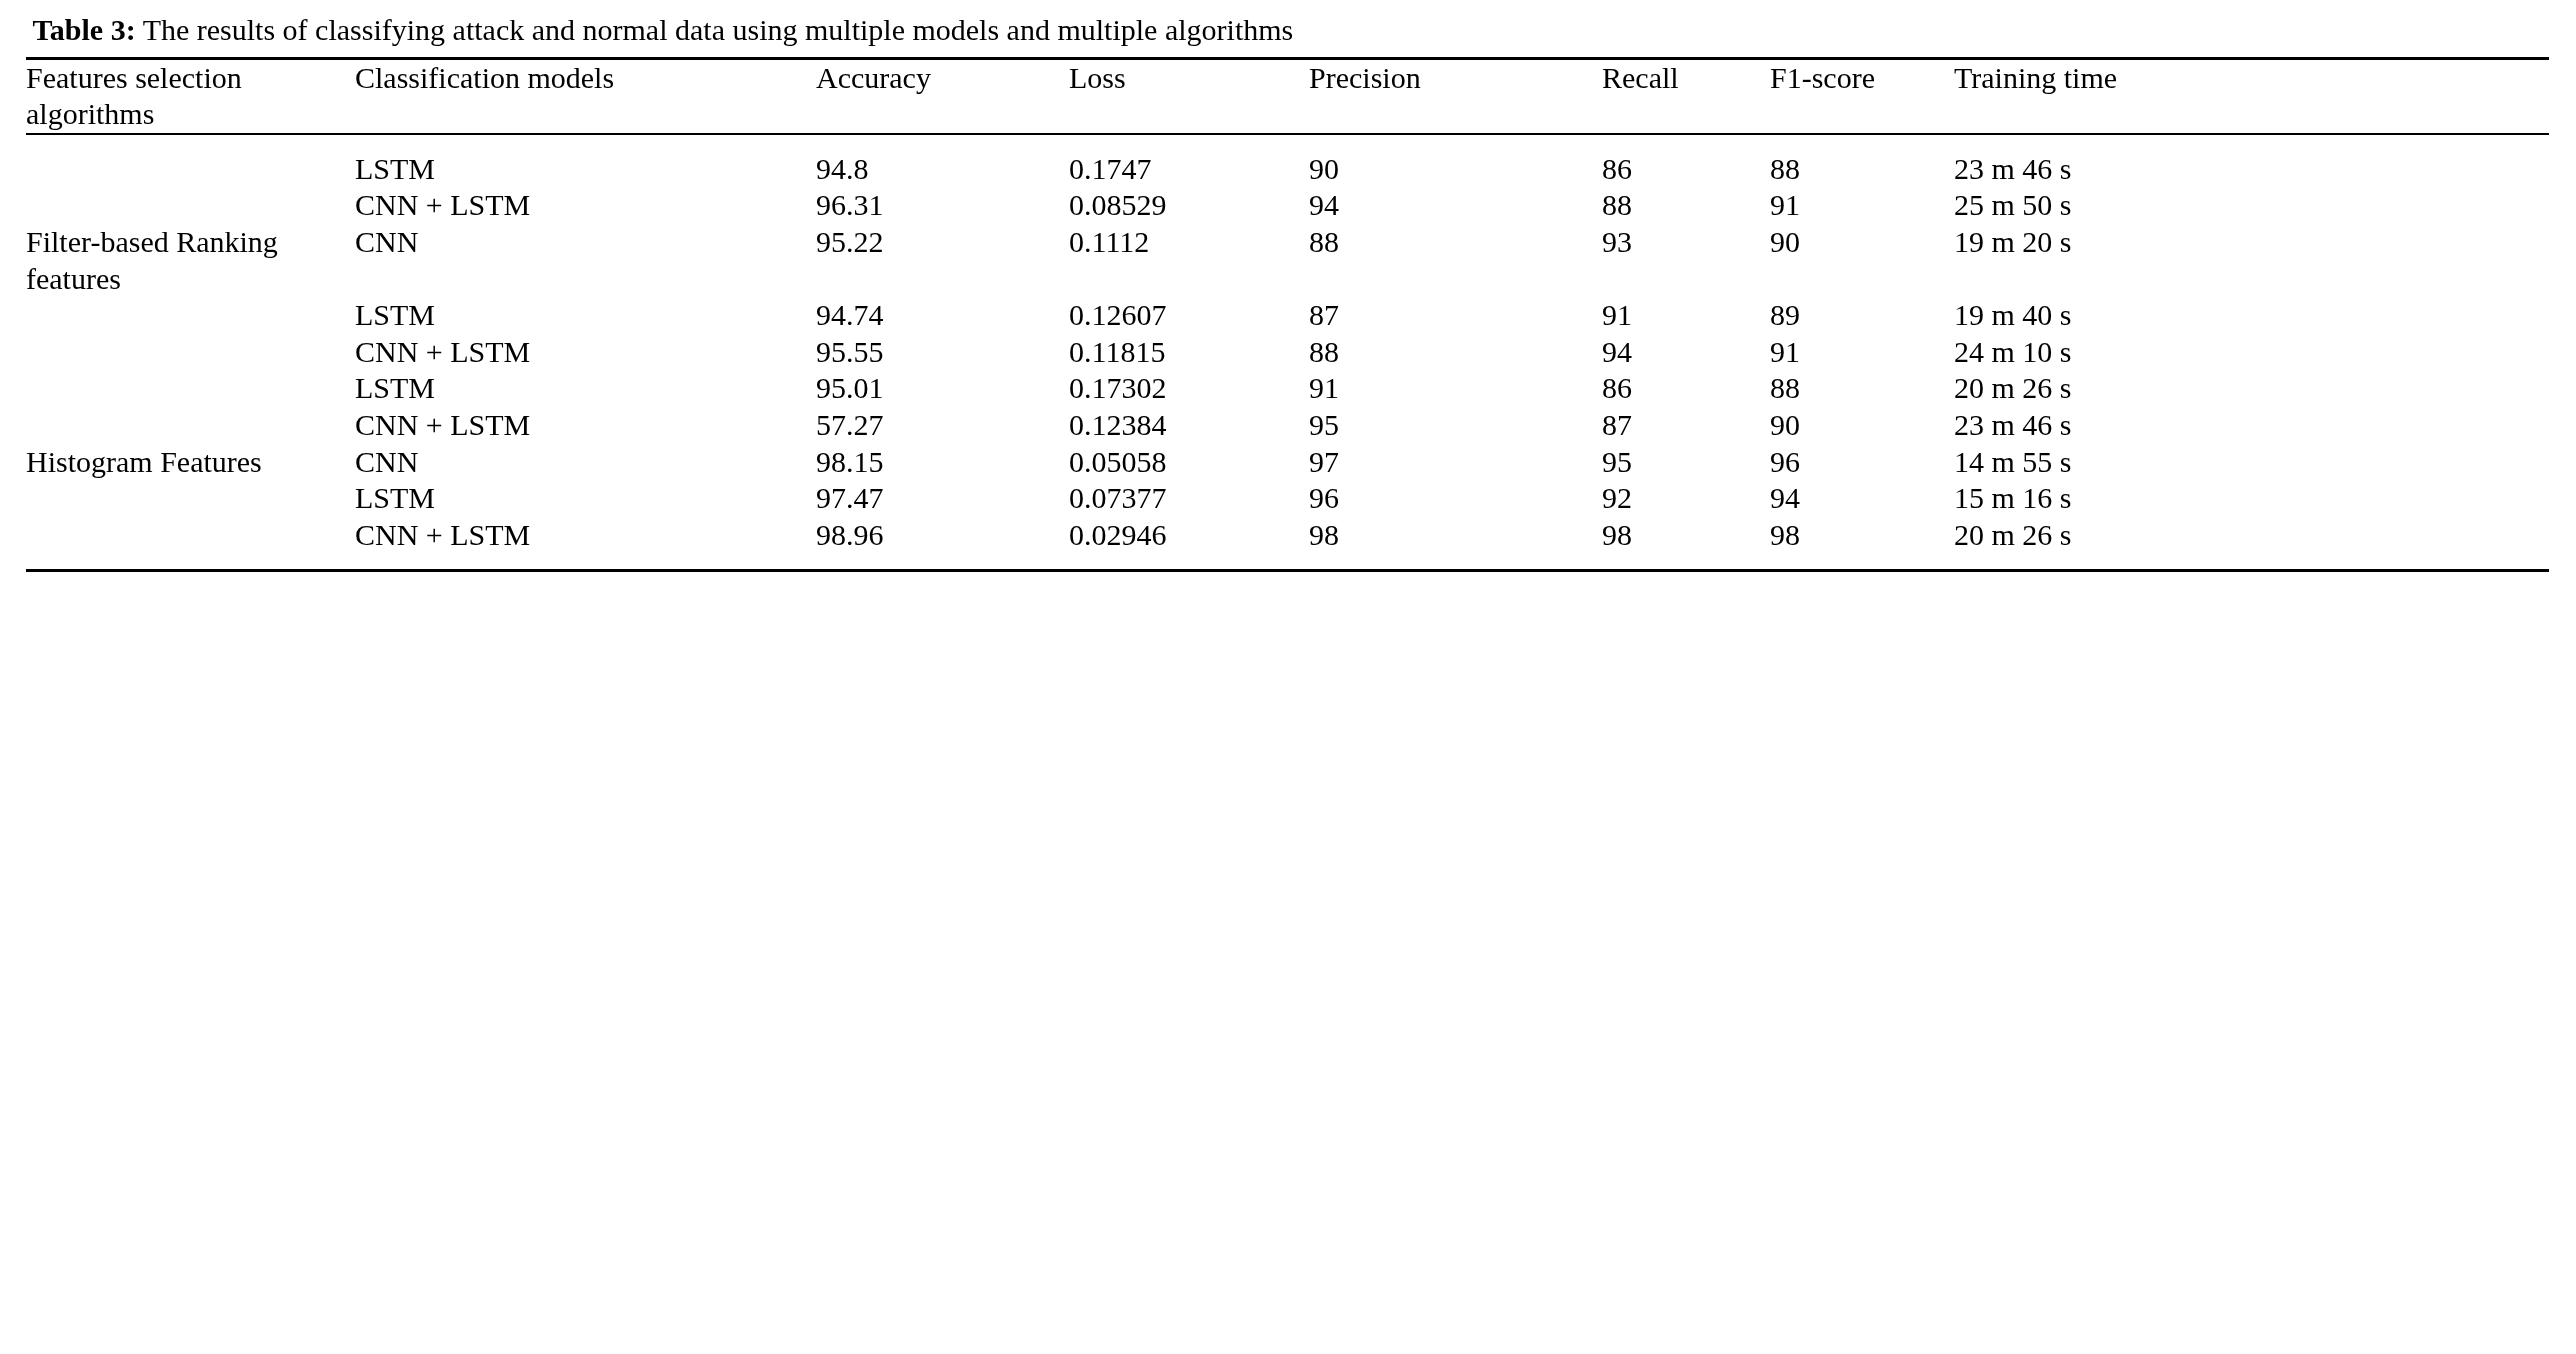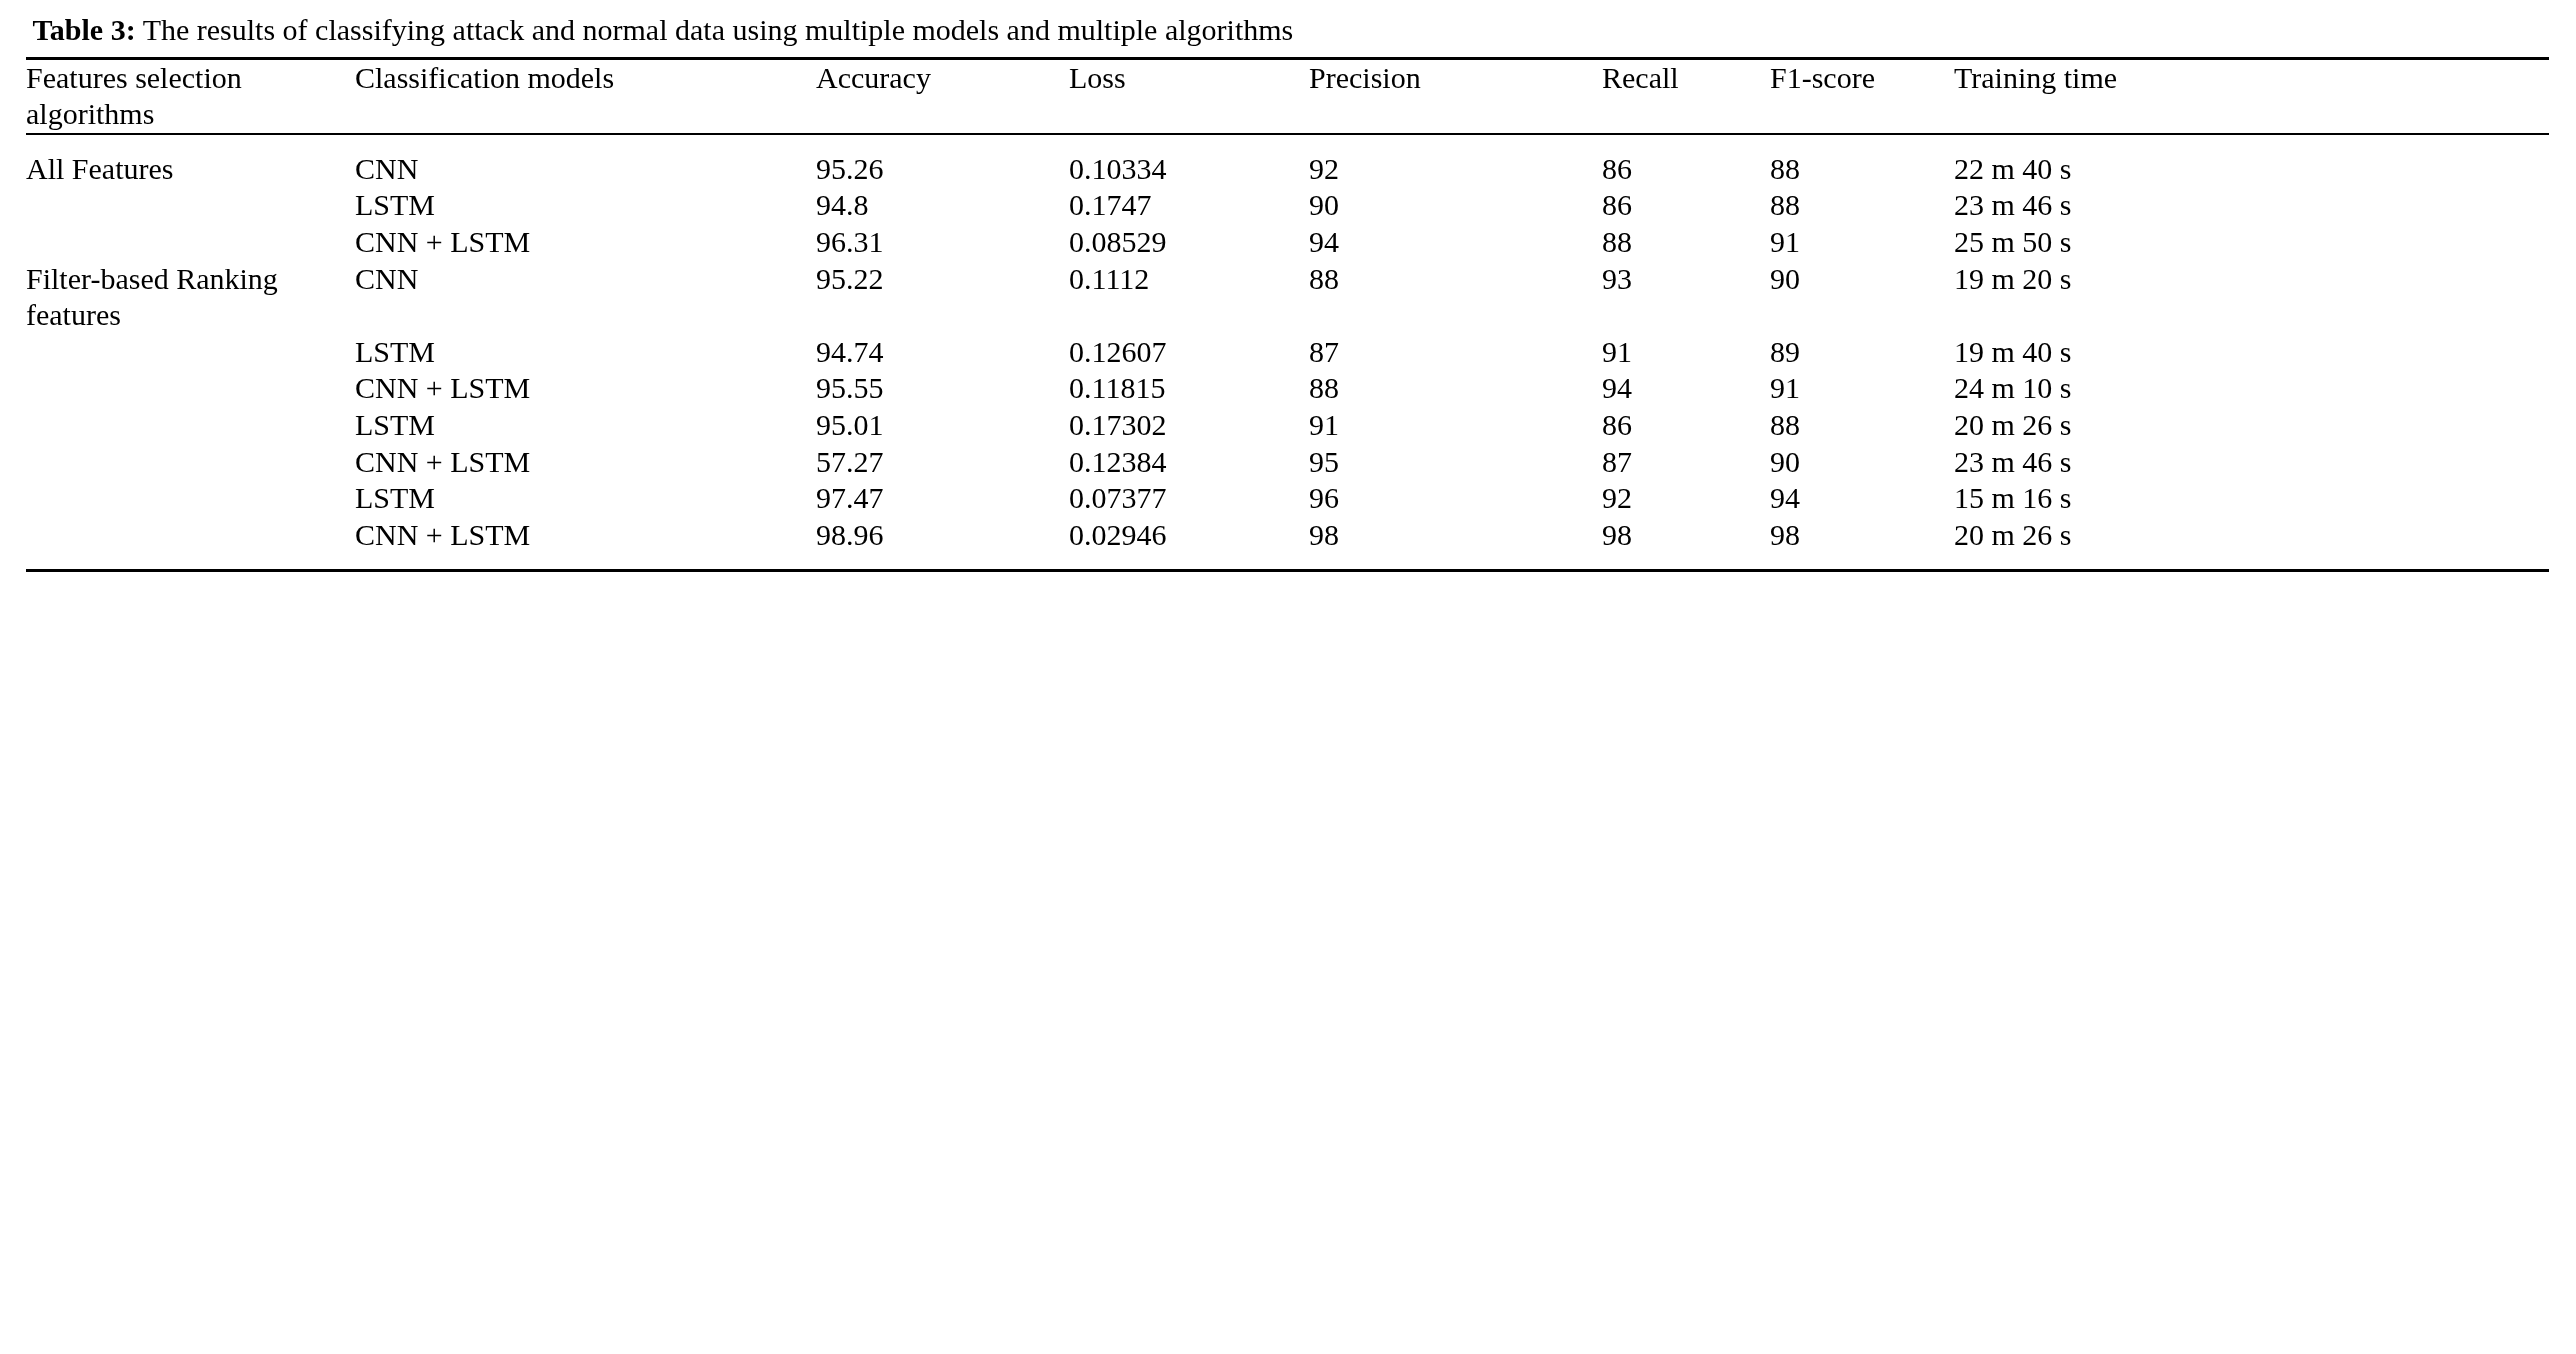--- a/index.html
+++ b/index.html
@@ -105,30 +105,20 @@
         <th class="hdr-wrap">Accuracy</th>
         <th class="hdr-wrap">Loss</th>
         <th class="hdr-wrap">Precision</th>
         <th class="hdr-wrap">Recall</th>
         <th class="hdr-wrap">F1-score</th>
         <th class="hdr-wrap">Training time</th>
       </tr>
     </thead>
     <tbody>
       <tr>
-        <td class="pad-left">All Features</td>
-        <td class="nowrap">CNN</td>
-        <td>95.26</td>
-        <td>0.10334</td>
-        <td>92</td>
-        <td>86</td>
-        <td>88</td>
-        <td class="nowrap">22 m 40 s</td>
-      </tr>
-      <tr>
         <td class="pad-left"></td>
         <td class="nowrap">LSTM</td>
         <td>94.8</td>
         <td>0.1747</td>
         <td>90</td>
         <td>86</td>
         <td>88</td>
         <td class="nowrap">23 m 46 s</td>
       </tr>
       <tr>
@@ -185,20 +175,30 @@
         <td class="pad-left"></td>
         <td class="nowrap">CNN + LSTM</td>
         <td>57.27</td>
         <td>0.12384</td>
         <td>95</td>
         <td>87</td>
         <td>90</td>
         <td class="nowrap">23 m 46 s</td>
       </tr>
       <tr>
+        <td class="pad-left nowrap">Histogram Features</td>
+        <td class="nowrap">CNN</td>
+        <td>98.15</td>
+        <td>0.05058</td>
+        <td>97</td>
+        <td>95</td>
+        <td>96</td>
+        <td class="nowrap">14 m 55 s</td>
+      </tr>
+      <tr>
         <td class="pad-left"></td>
         <td class="nowrap">LSTM</td>
         <td>97.47</td>
         <td>0.07377</td>
         <td>96</td>
         <td>92</td>
         <td>94</td>
         <td class="nowrap">15 m 16 s</td>
       </tr>
       <tr>

